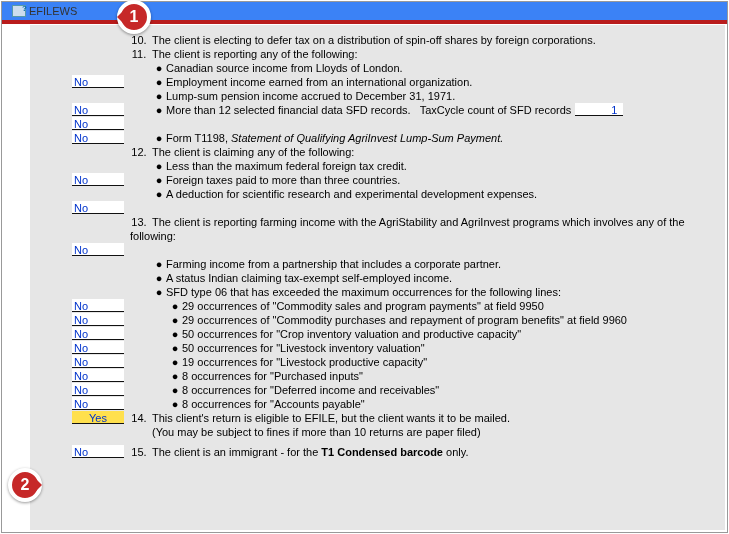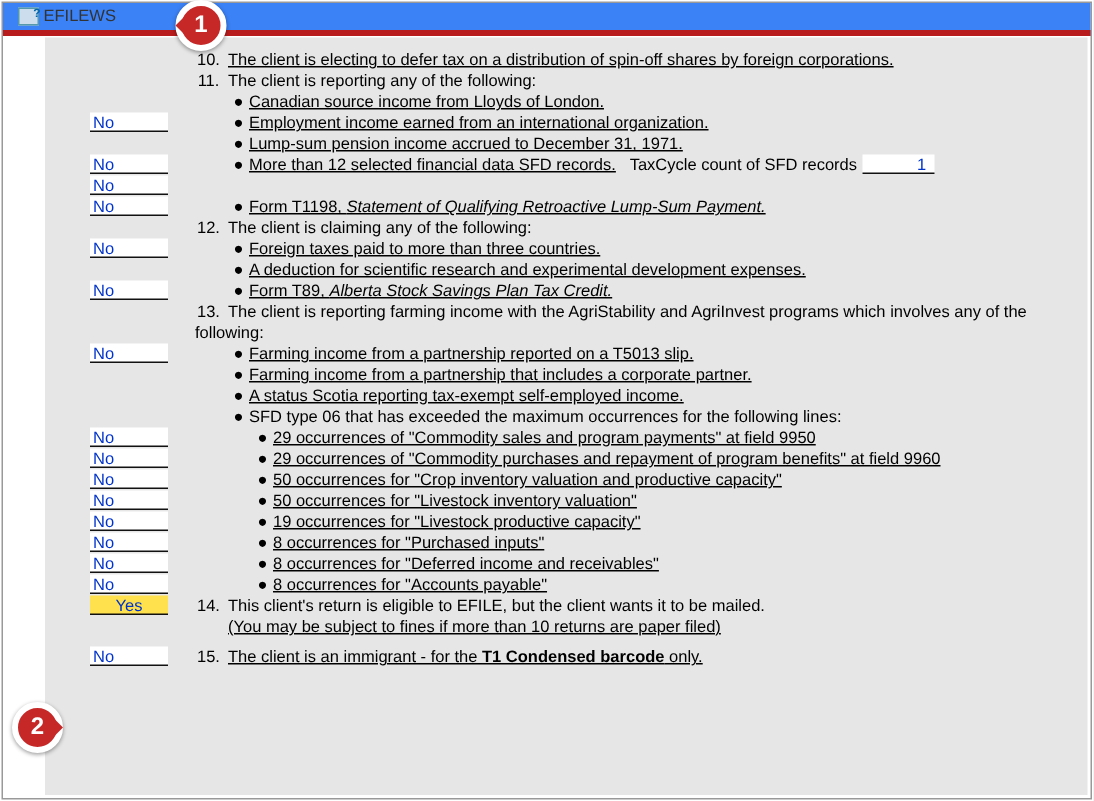--- a/index.html
+++ b/index.html
@@ -105,42 +105,42 @@
   }
   .field {
     background: #fff;
     border-bottom: 1px solid #111;
     color: #0033cc;
     font-size: 11px;
     height: 13px;
     padding: 0 2px;
     display: block;
     width: 52px;
-    margin-left: 0;
+    margin-left: 12px;
   }
   .field.yes {
     background: #ffe04d;
     text-align: center;
   }
   .cell-right {
     flex: 1;
     padding-right: 4px;
   }
   .num {
     display: inline-block;
     width: 22px;
     text-align: center;
     padding-right: 4px;
   }
   .bullet {
     display: inline-block;
     width: 14px;
     text-align: center;
   }
-  .uline { text-decoration: underline; }
+  .uline { }
   .ind1 { padding-left: 22px; }
   .ind2 { padding-left: 38px; }
   .sfd-field {
     display: inline-block;
     background: #fff;
     border-bottom: 1px solid #111;
     color: #0033cc;
     width: 48px;
     text-align: right;
     padding-right: 6px;
@@ -218,69 +218,72 @@
         <div class="pre-col"></div>
         <div class="cell-left">
           <span class="field">No</span>
         </div>
       </div>
     <div class="row">
         <div class="pre-col"></div>
         <div class="cell-left">
           <span class="field">No</span>
         </div>
-      <div class="cell-right"><span class="ind1"></span><span class="bullet">●</span><span class="uline"><span>Form T1198, </span><i>Statement of Qualifying Retroactive Lump-Sum Payment.</i></span></div>
+      <div class="cell-right"><span class="ind1"></span><span class="bullet">●</span><span class="uline"><span>Form T1198, </span><i>Statement of Qualifying AgriInvest Lump-Sum Payment.</i></span></div>
       </div>
 
     <div class="row">
         <div class="pre-col"></div>
         <div class="cell-left"></div>
       <div class="cell-right"><span class="num">12.</span><span>The client is claiming any of the following:</span></div>
       </div>
     <div class="row">
         <div class="pre-col"></div>
+        <div class="cell-left"></div>
+      <div class="cell-right"><span class="ind1"></span><span class="bullet">●</span><span class="uline">Less than the maximum federal foreign tax credit.</span></div>
+      </div>
+    <div class="row">
+        <div class="pre-col"></div>
         <div class="cell-left">
           <span class="field">No</span>
         </div>
       <div class="cell-right"><span class="ind1"></span><span class="bullet">●</span><span class="uline">Foreign taxes paid to more than three countries.</span></div>
       </div>
     <div class="row">
         <div class="pre-col"></div>
         <div class="cell-left"></div>
       <div class="cell-right"><span class="ind1"></span><span class="bullet">●</span><span class="uline">A deduction for scientific research and experimental development expenses.</span></div>
       </div>
     <div class="row">
         <div class="pre-col"></div>
         <div class="cell-left">
           <span class="field">No</span>
         </div>
-      <div class="cell-right"><span class="ind1"></span><span class="bullet">●</span><span class="uline"><span>Form T89, </span><i>Alberta Stock Savings Plan Tax Credit.</i></span></div>
       </div>
 
     <div class="row">
         <div class="pre-col"></div>
         <div class="cell-left"></div>
       <div class="cell-right"><span class="num">13.</span><span>The client is reporting farming income with the AgriStability and AgriInvest programs which involves any of the following:</span></div>
       </div>
     <div class="row">
         <div class="pre-col"></div>
         <div class="cell-left">
           <span class="field">No</span>
         </div>
-      <div class="cell-right"><span class="ind1"></span><span class="bullet">●</span><span class="uline">Farming income from a partnership reported on a T5013 slip.</span></div>
       </div>
     <div class="row">
         <div class="pre-col"></div>
         <div class="cell-left"></div>
       <div class="cell-right"><span class="ind1"></span><span class="bullet">●</span><span class="uline">Farming income from a partnership that includes a corporate partner.</span></div>
       </div>
     <div class="row">
         <div class="pre-col"></div>
         <div class="cell-left"></div>
-      <div class="cell-right"><span class="ind1"></span><span class="bullet">●</span><span class="uline">A status Scotia reporting tax-exempt self-employed income.</span></div>
+      <div class="cell-right"><span class="ind1"></span><span class="bullet">●</span><span class="uline">A status Indian claiming tax-exempt self-employed income.</span></div>
       </div>
     <div class="row">
         <div class="pre-col"></div>
         <div class="cell-left"></div>
       <div class="cell-right"><span class="ind1"></span><span class="bullet">●</span><span>SFD type 06 that has exceeded the maximum occurrences for the following lines:</span></div>
       </div>
     <div class="row">
         <div class="pre-col"></div>
         <div class="cell-left">
           <span class="field">No</span>

